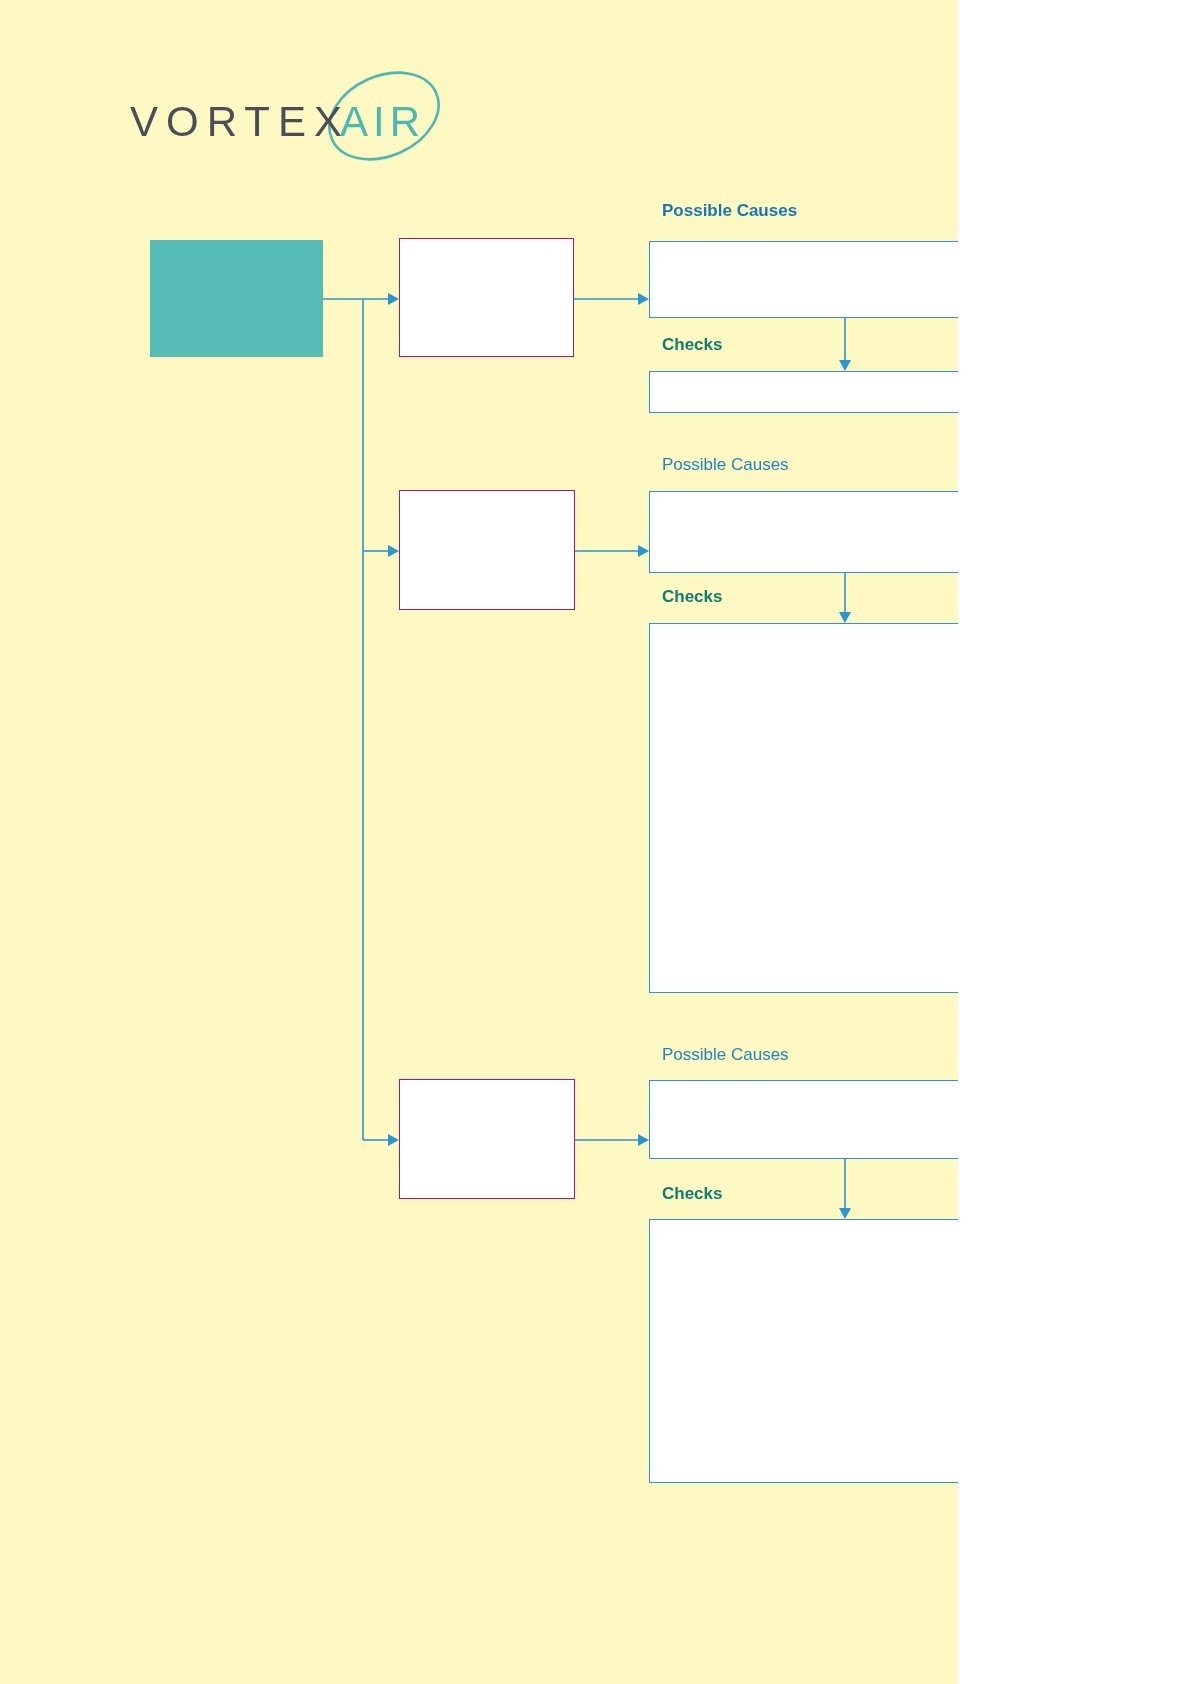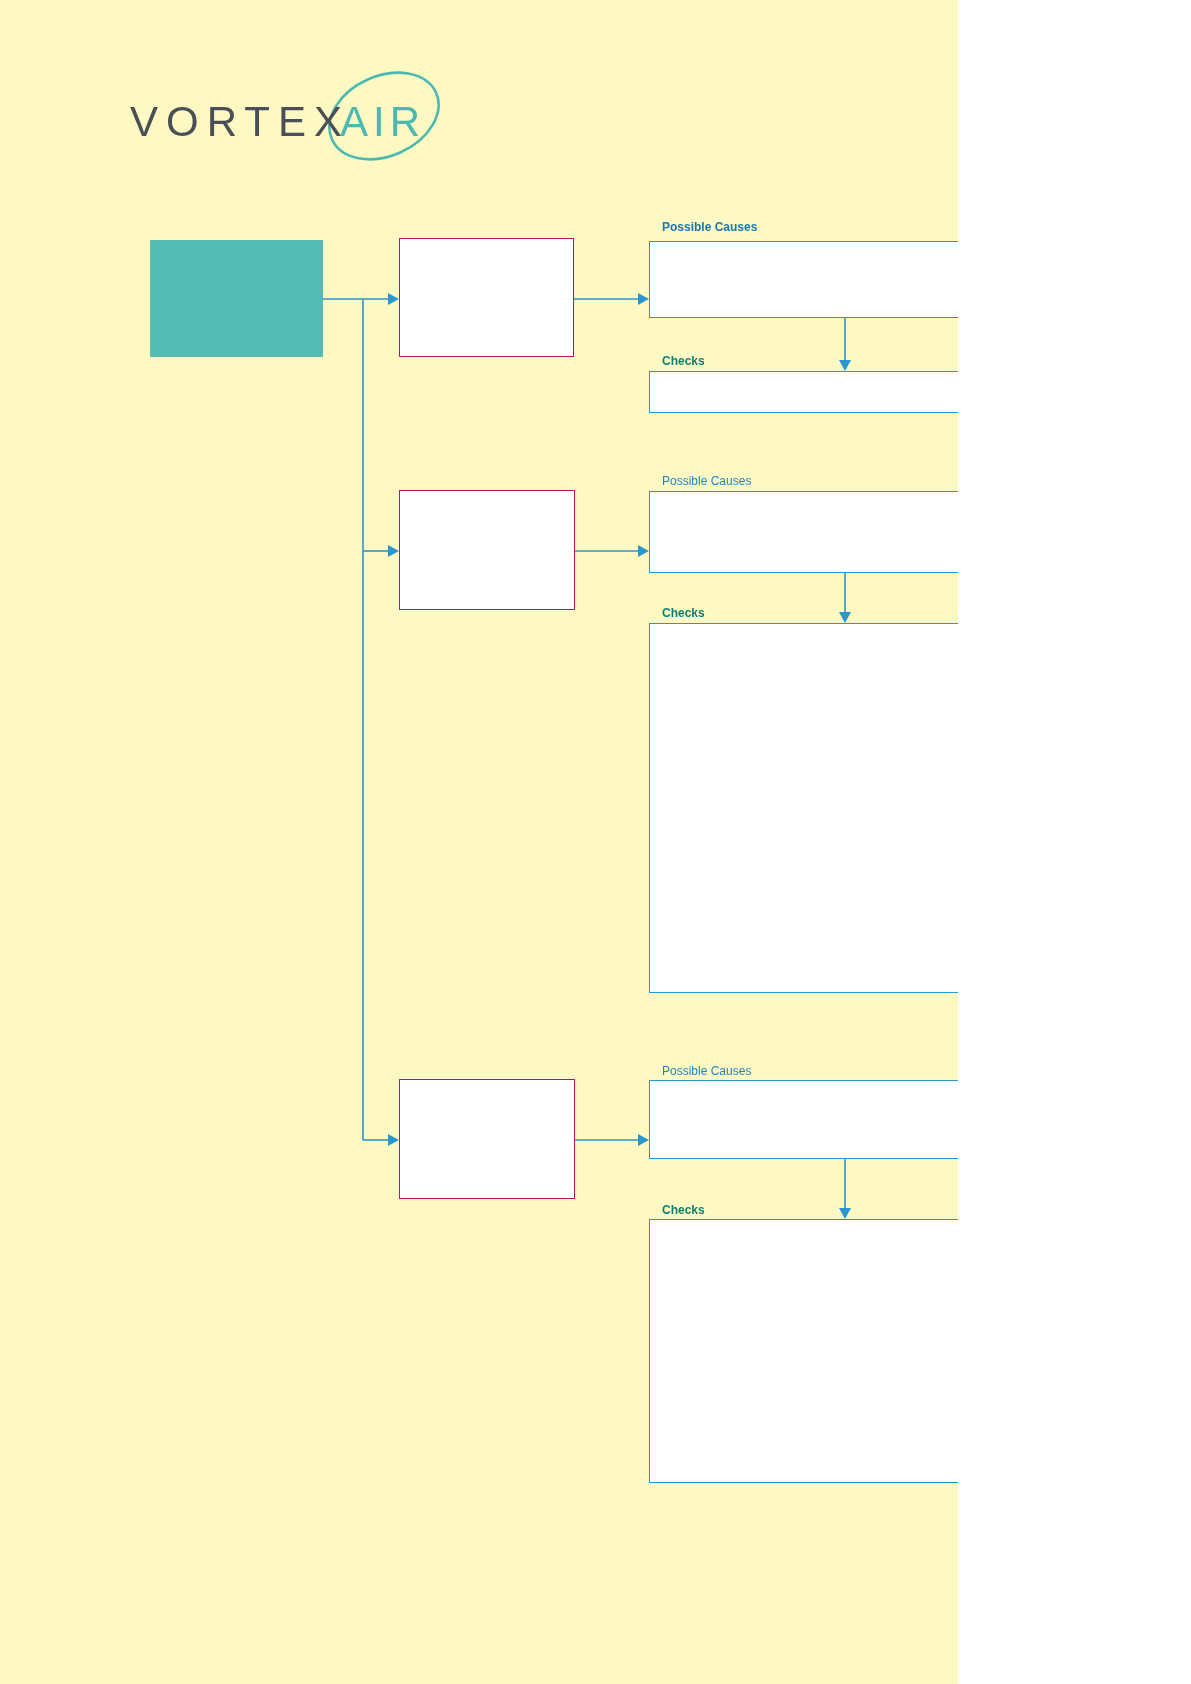--- a/index.html
+++ b/index.html
@@ -47,24 +47,23 @@
   .pc1 { left: 649px; top: 241px; width: 390px; height: 77px; }
   .c1  { left: 649px; top: 371px; width: 390px; height: 42px; }
   .pc2 { left: 649px; top: 491px; width: 390px; height: 82px; }
   .c2  { left: 649px; top: 623px; width: 390px; height: 370px; }
   .pc3 { left: 649px; top: 1080px; width: 390px; height: 79px; }
   .c3  { left: 649px; top: 1219px; width: 390px; height: 264px; }
 
   
   .heading {
     left: 662px;
-    font-size: 12px;
+    font-size: 17px;
     line-height: 24px;
     white-space: nowrap;
-    margin-top: 16px;
   }
   .heading-causes { color: #2185c0; }
   .heading-causes-bold { color: #1878b6; font-weight: bold; }
   .heading-checks { color: #0f7e72; font-weight: bold; }
 
   .h-pc1 { top: 199px; }
   .h-ck1 { top: 333px; }
   .h-pc2 { top: 453px; }
   .h-ck2 { top: 585px; }
   .h-pc3 { top: 1043px; }

